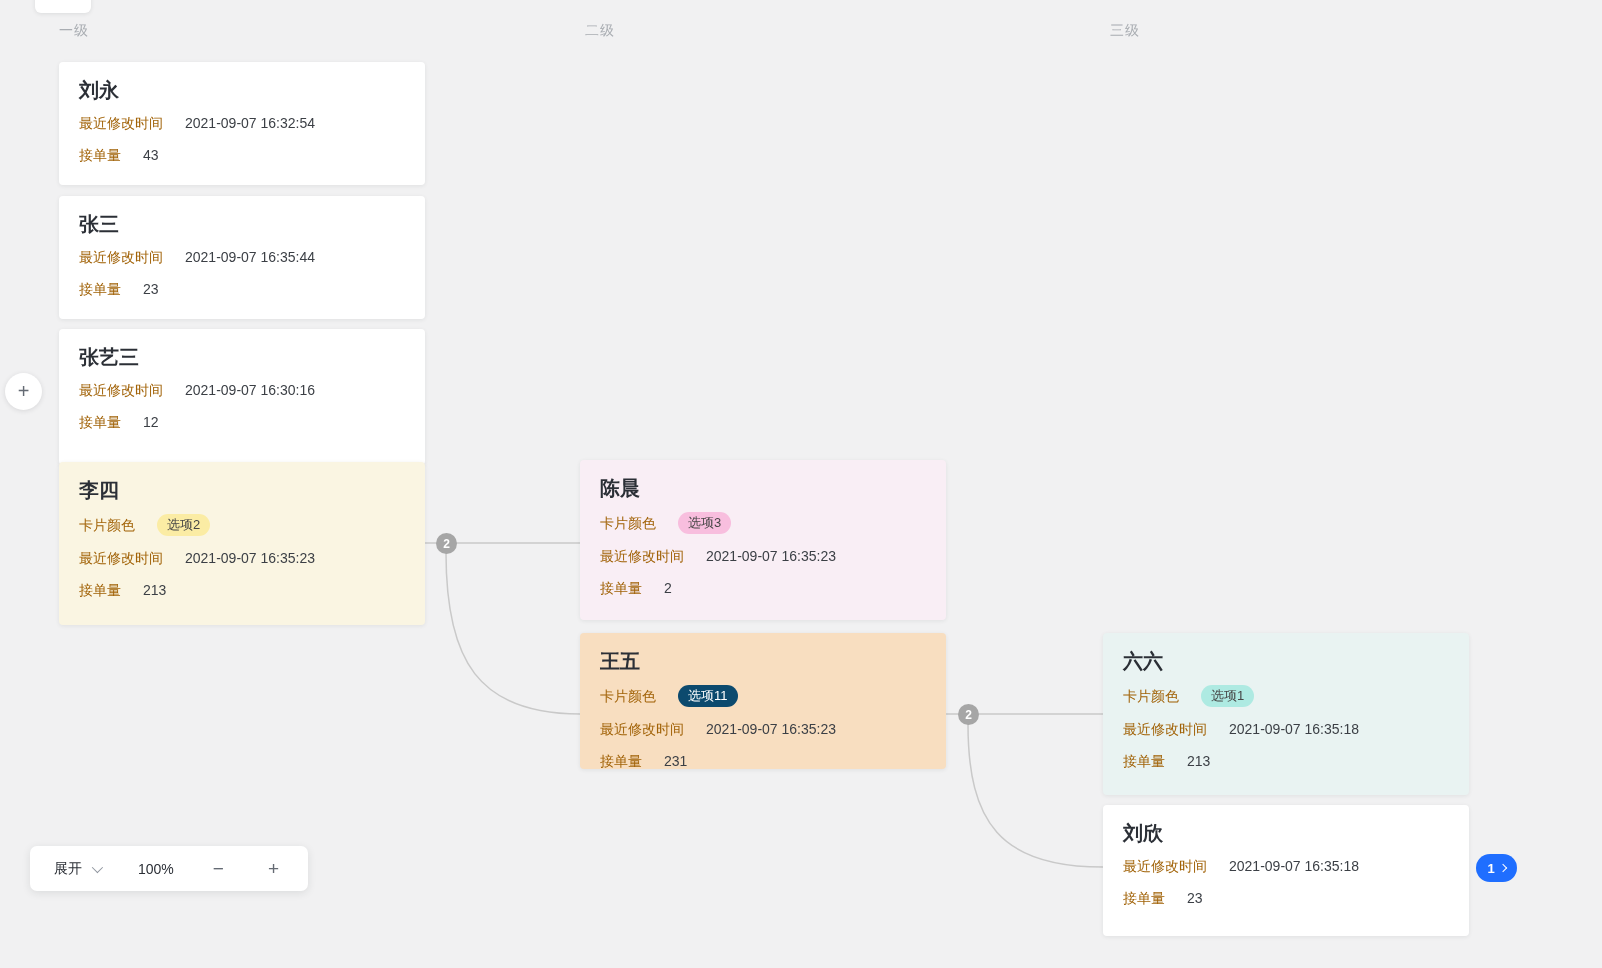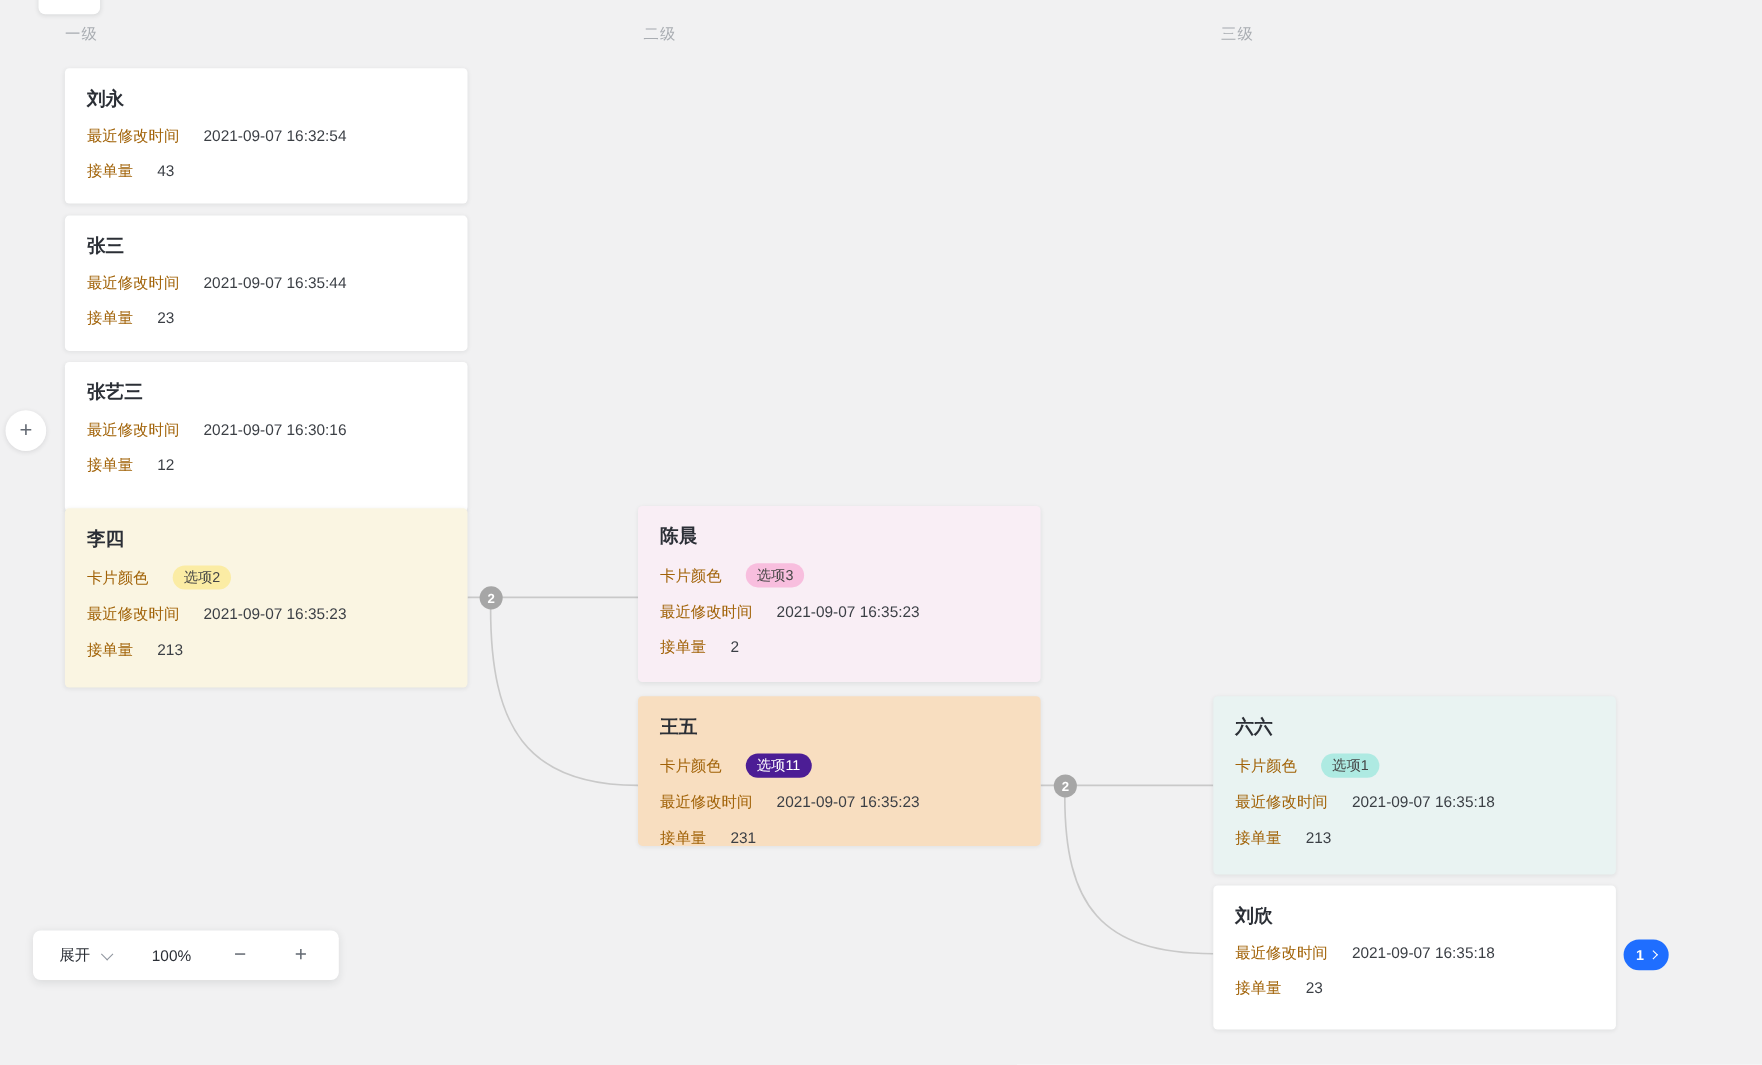--- a/index.html
+++ b/index.html
@@ -37,21 +37,21 @@
     box-shadow: 0 1px 4px rgba(31,35,41,0.08);
     padding: 17px 20px;
     display: flex;
     flex-direction: column;
     row-gap: 13px;
     z-index: 2;
     cursor: pointer;
     overflow: hidden;
   }
   .card-title {
-    font-size: 17px;
+    font-size: 20px;
     font-weight: bold;
     color: #2b2f36;
     line-height: 22px;
   }
   .card-row {
     display: flex;
     align-items: center;
     column-gap: 22px;
     font-size: 14px;
     line-height: 19px;
@@ -254,21 +254,21 @@
     <div class="card-row">
       <span class="field-label">接单量</span>
       <span class="field-value">2</span>
     </div>
   </div>
 
   <div class="card" style="left: 580px; top: 633px; height: 136px; background-color: rgb(248, 222, 192);">
     <div class="card-title">王五</div>
     <div class="card-row">
       <span class="field-label">卡片颜色</span>
-      <span class="badge" style="background-color: #4c1d95; color: rgb(255, 255, 255);">选项11</span>
+      <span class="badge" style="background-color: #0c4a6e; color: rgb(255, 255, 255);">选项11</span>
     </div>
     <div class="card-row">
       <span class="field-label">最近修改时间</span>
       <span class="field-value">2021-09-07 16:35:23</span>
     </div>
     <div class="card-row">
       <span class="field-label">接单量</span>
       <span class="field-value">231</span>
     </div>
   </div>

